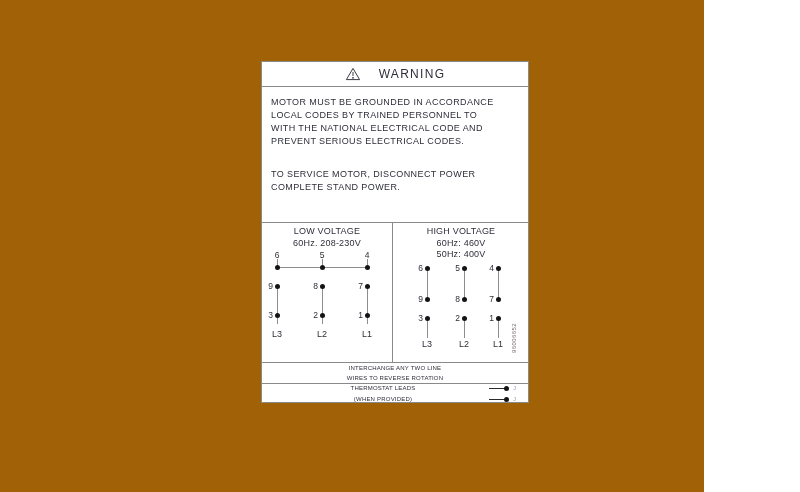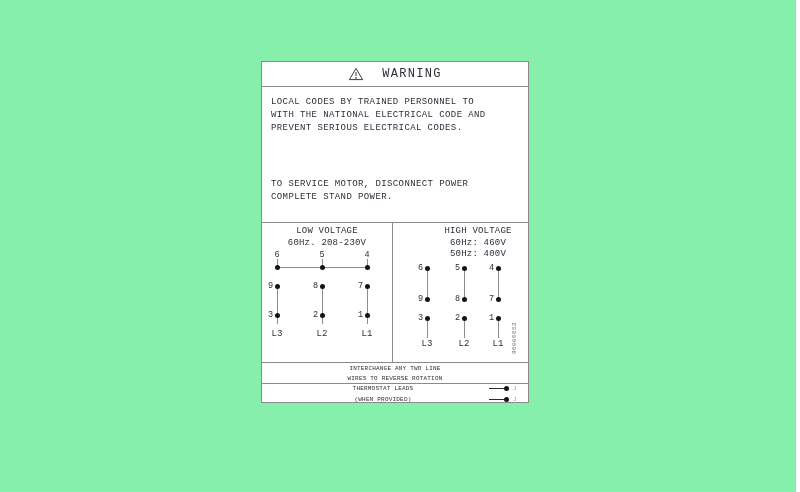--- a/index.html
+++ b/index.html
@@ -1,17 +1,17 @@
 <!DOCTYPE html>
 <html><head>
 <meta charset="utf-8">
 <style>
   html,body{margin:0;padding:0;background:#ffffff;}
-  .page{position:relative;width:796px;height:492px;background:#86efac;overflow:hidden;
-        font-family:Liberation Mono, monospace;color:#2e2e3a;}
+  .page{position:relative;width:704px;height:492px;background:#a16207;overflow:hidden;
+        font-family:Liberation Sans, sans-serif;color:#2e2e3a;}
   .label{position:absolute;left:261px;top:61px;width:268px;height:342px;
          border:1px solid #8a8a8a;box-sizing:border-box;background:#ffffff;}
   .sep-h{position:absolute;left:0;width:100%;height:1px;background:#8a8a8a;}
   .sep-v{position:absolute;width:1px;background:#8a8a8a;}
   .hdr{position:absolute;left:0;top:0;width:100%;height:24px;display:flex;
        align-items:center;justify-content:center;gap:18px;}
   .hdr-title{font-size:12px;letter-spacing:1.3px;color:#2e2e3a;}
   .para{position:absolute;left:9px;width:250px;font-size:9px;line-height:13px;
         letter-spacing:0.4px;color:#2e2e3a;}
   .diag-title{position:absolute;text-align:center;font-size:9px;line-height:11.5px;
@@ -45,25 +45,26 @@
       <svg width="16" height="14" viewBox="0 0 16 14">
         <path d="M8 1.4 L14.6 12.6 H1.4 Z" fill="none" stroke="#3a3a45" stroke-width="1" stroke-linejoin="round"></path>
         <line x1="8" y1="5" x2="8" y2="9" stroke="#3a3a45" stroke-width="1"></line>
         <circle cx="8" cy="10.8" r="0.9" fill="#3a3a45"></circle>
       </svg>
       <span class="hdr-title">WARNING</span>
     </div>
     <div class="sep-h" style="top:24px;"></div>
 
     <div class="para" style="top:34px;">
+      <div>MOTOR MUST BE GROUNDED IN ACCORDANCE</div>
       <div>LOCAL CODES BY TRAINED PERSONNEL TO</div>
       <div>WITH THE NATIONAL ELECTRICAL CODE AND</div>
       <div>PREVENT SERIOUS ELECTRICAL CODES.</div>
     </div>
-    <div class="para" style="top:116px;">
+    <div class="para" style="top:106px;">
       <div>TO SERVICE MOTOR, DISCONNECT POWER</div>
       <div>COMPLETE STAND POWER.</div>
     </div>
     <div class="sep-h" style="top:160px;"></div>
     <div class="sep-v" style="left:130px;top:160px;height:140px;"></div>
 
     <div>
       <div class="diag-title" style="left:0;top:164px;width:130px;">
         <div>LOW VOLTAGE</div>
         <div>60Hz. 208-230V</div>
@@ -96,21 +97,21 @@
       <div class="dot" style="left:13px;top:251px;"></div>
       <div class="dot" style="left:58px;top:251px;"></div>
       <div class="dot" style="left:103px;top:251px;"></div>
 
       <span class="l-label" style="left:4px;top:267px;">L3</span>
       <span class="l-label" style="left:49px;top:267px;">L2</span>
       <span class="l-label" style="left:94px;top:267px;">L1</span>
     </div>
 
     <div>
-      <div class="diag-title" style="left:148px;top:164px;width:136px;">
+      <div class="diag-title" style="left:131px;top:164px;width:136px;">
         <div>HIGH VOLTAGE</div>
         <div>60Hz: 460V</div>
         <div>50Hz: 400V</div>
       </div>
 
       <span class="num num-left" style="left:150px;top:201px;">6</span>
       <span class="num num-left" style="left:187px;top:201px;">5</span>
       <span class="num num-left" style="left:221px;top:201px;">4</span>
       <div class="dline-v" style="left:165px;top:206px;height:31px;"></div>
       <div class="dline-v" style="left:202px;top:206px;height:31px;"></div>

